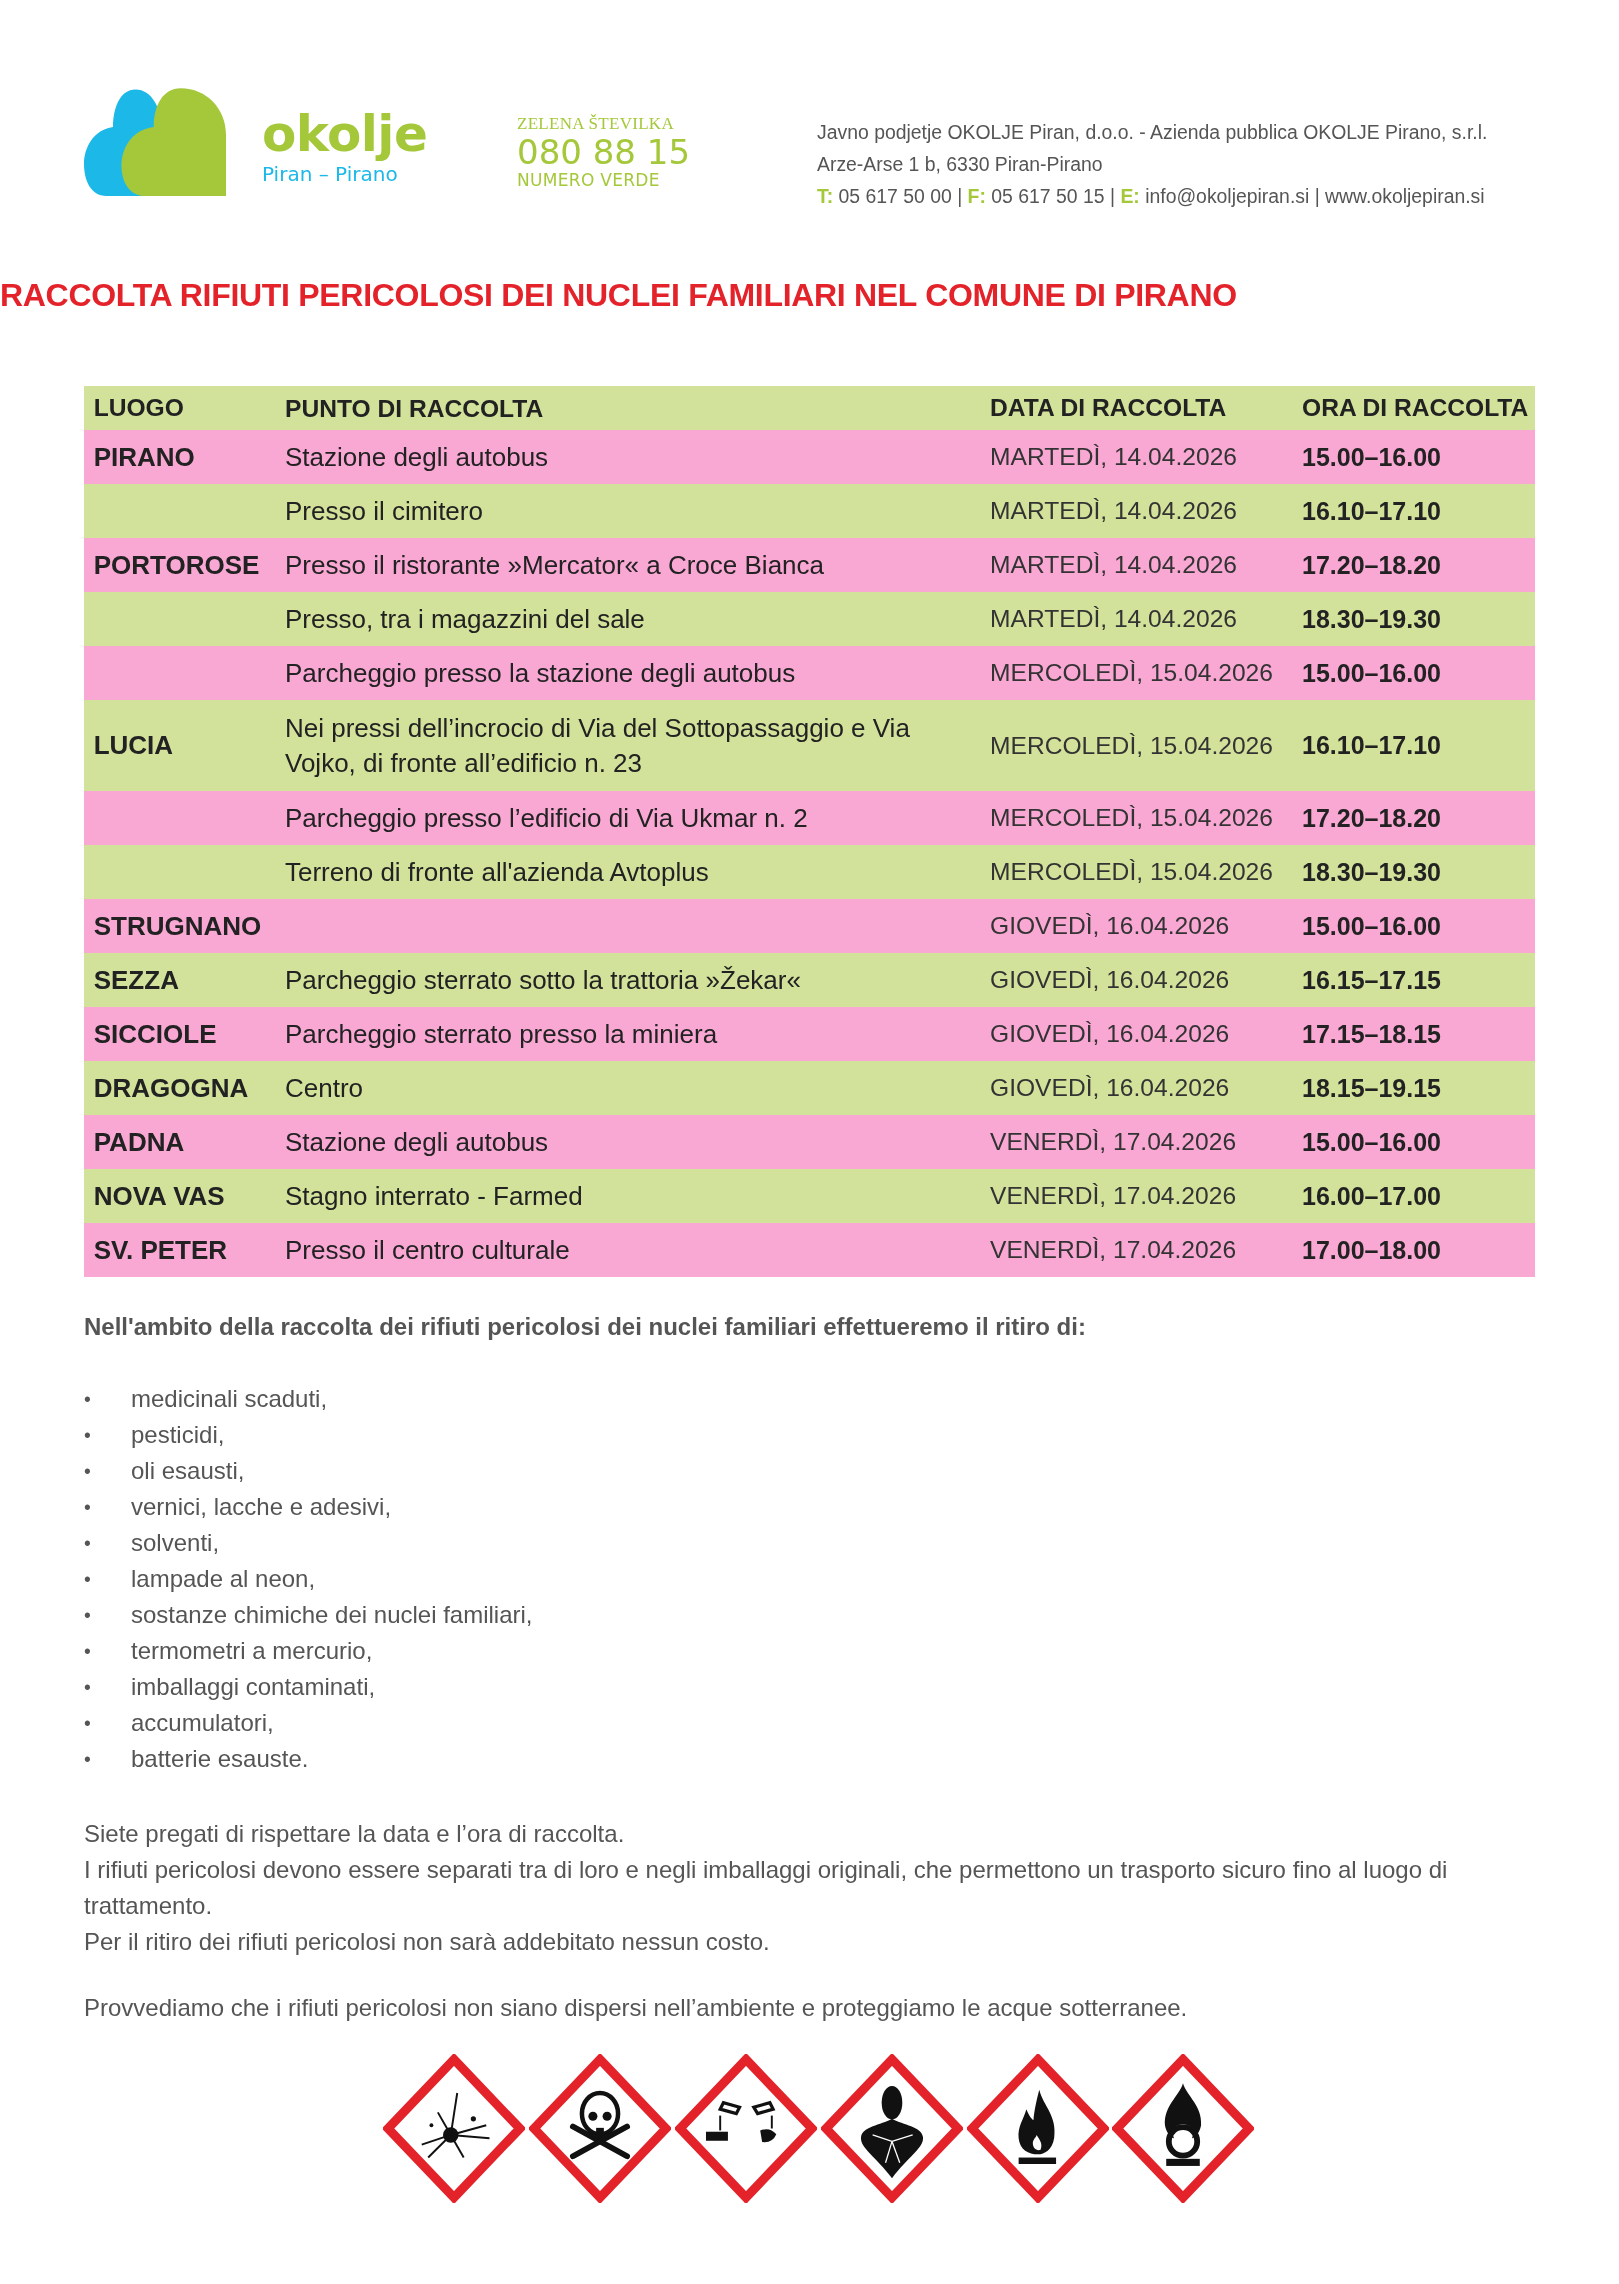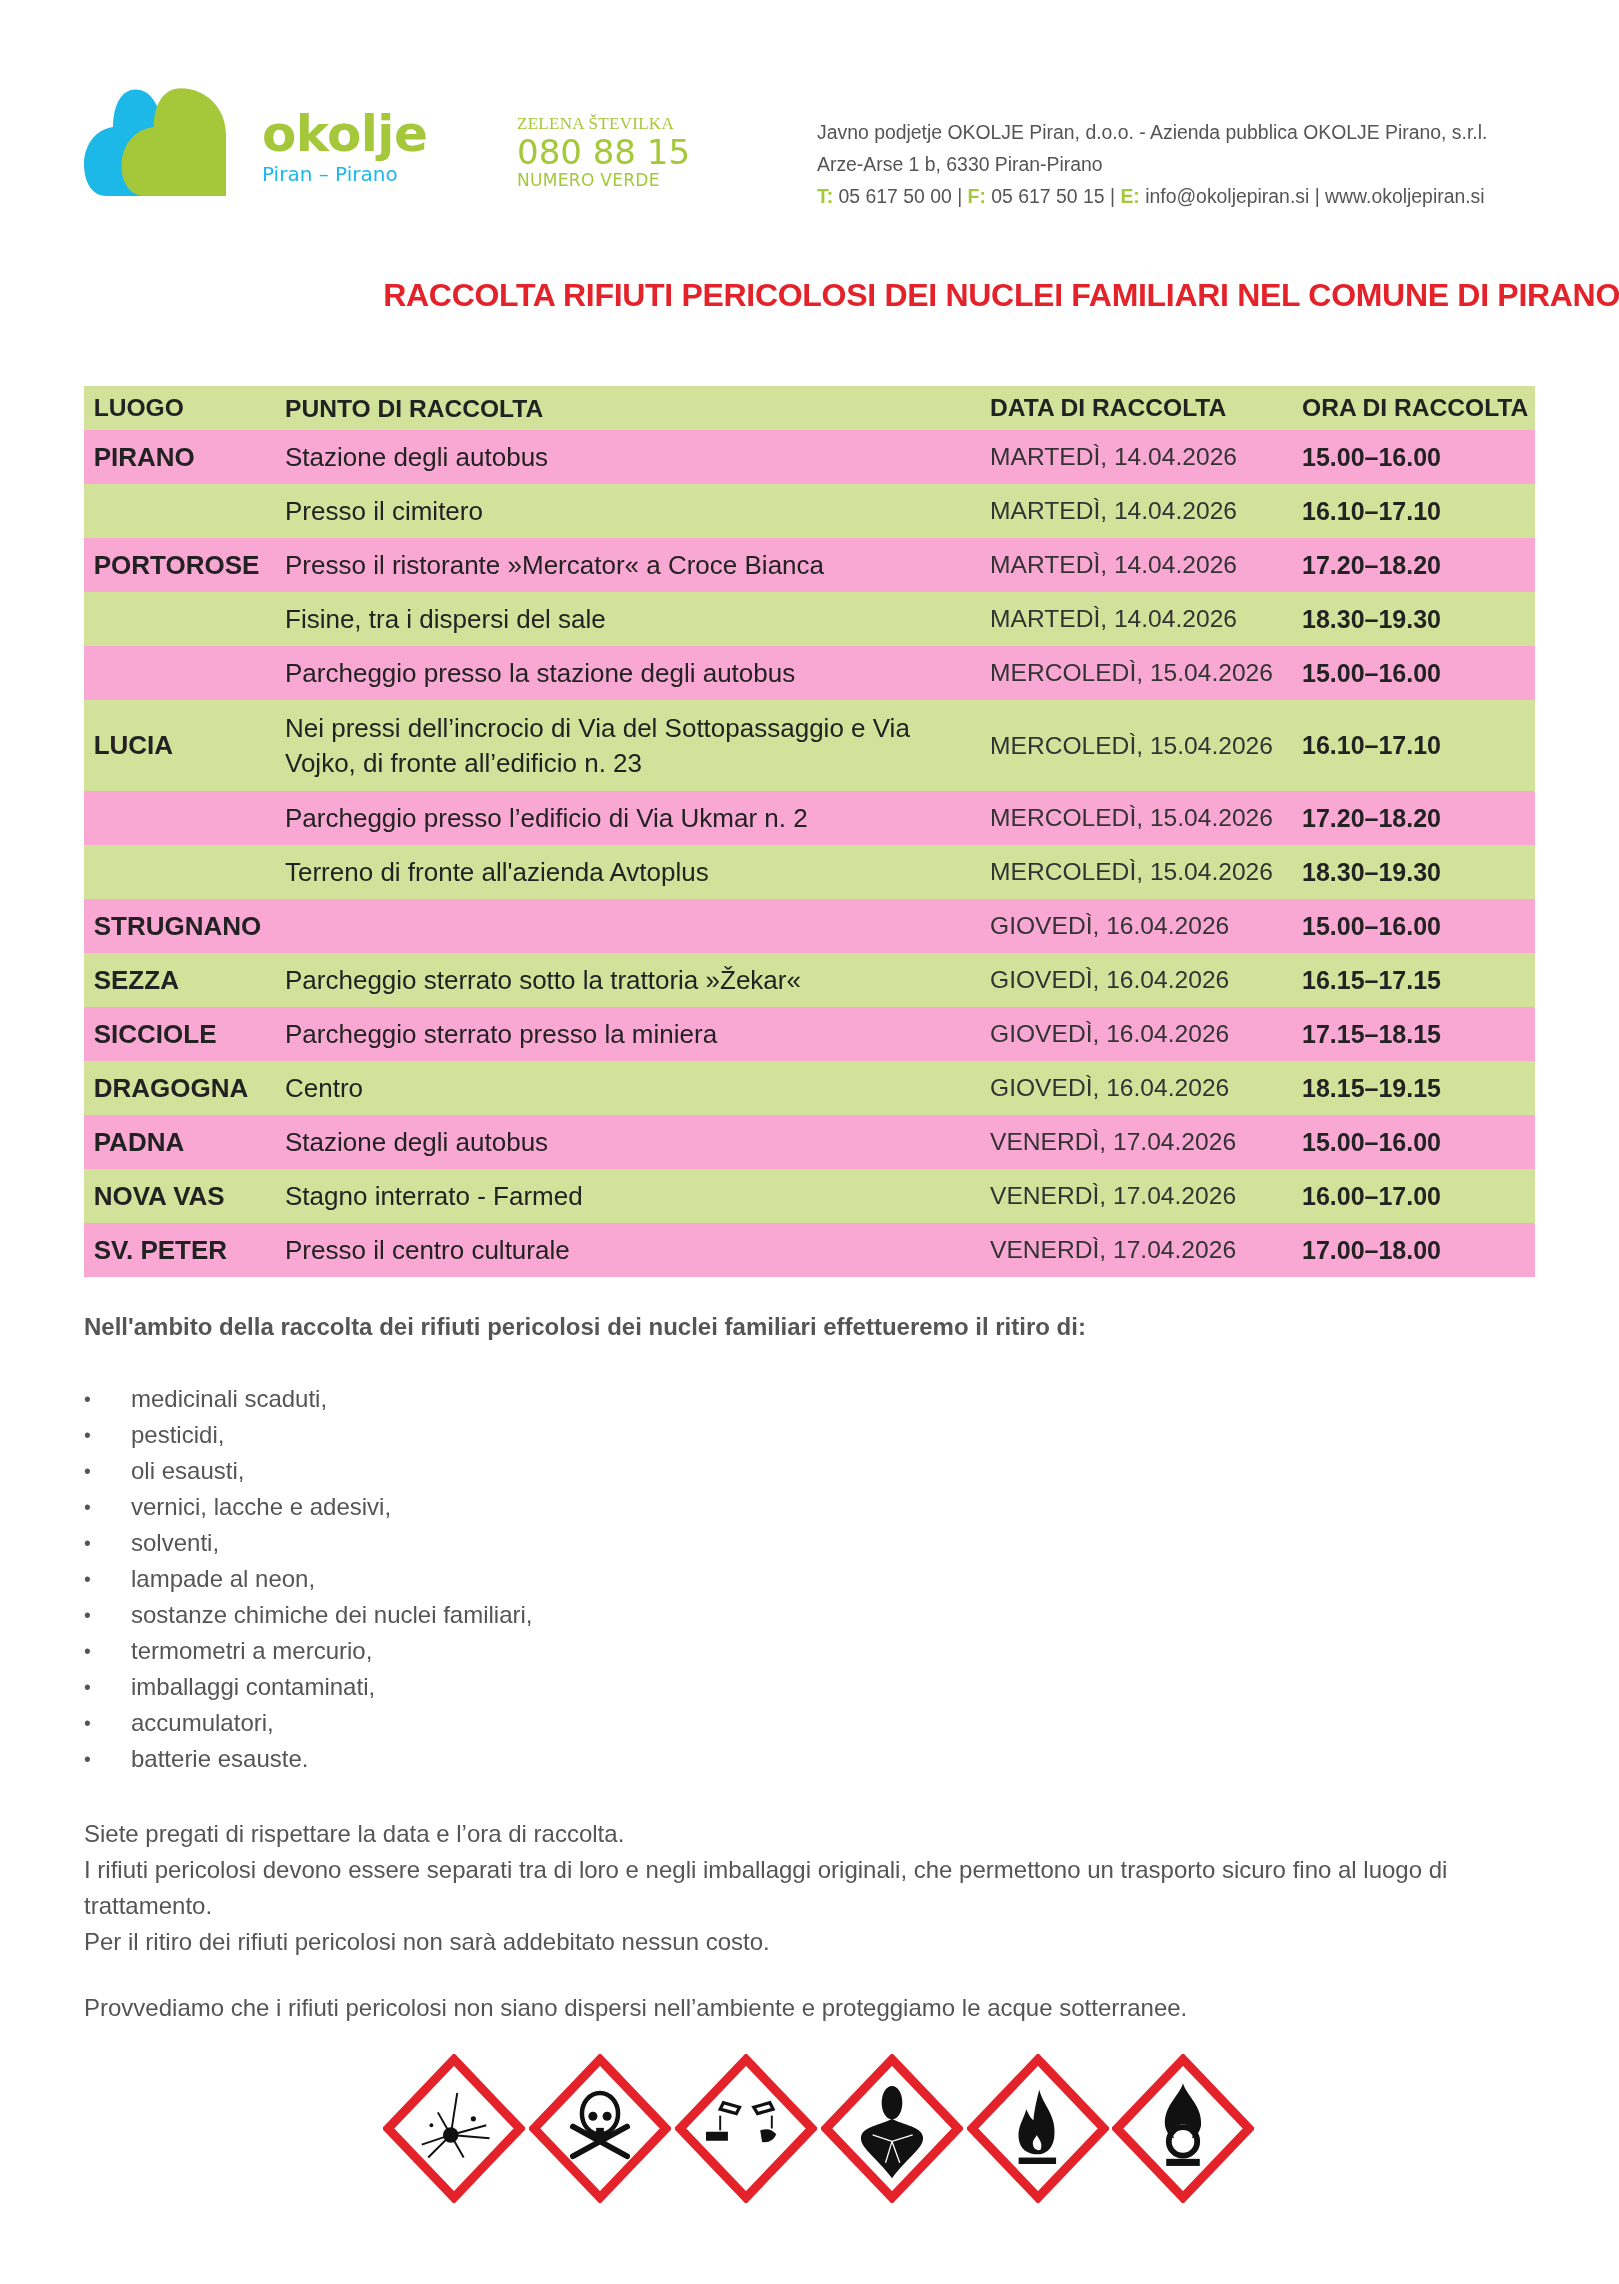--- a/index.html
+++ b/index.html
@@ -16,21 +16,21 @@
 
   .greenline { position: absolute; left: 517px; top: 115px; width: 181px; text-align: left; color: #a5c83a; }
   .greenline .gl1 { font-family: Liberation Serif, serif; font-size: 17px; letter-spacing: 0.3px; line-height: 1.1; }
   .greenline .gl2 { font-family: "DejaVu Sans", sans-serif; font-weight: normal; font-size: 34px; line-height: 1.1; letter-spacing: 0px; }
   .greenline .gl3 { font-family: "DejaVu Sans", sans-serif; font-size: 17px; letter-spacing: 0.3px; line-height: 1.1; }
 
   .company { position: absolute; left: 801px; top: 116px; color: #555; font-size: 19.4px; line-height: 32px; margin-left: 16px; }
   .company .k { color: #a5c83a; font-weight: bold; }
 
   
-  .title { position: absolute; left: 0; width: 1620px; top: 277px; text-align: right;
+  .title { position: absolute; left: 0; width: 1620px; top: 277px; text-align: left;
            color: #e4222a; font-weight: bold; font-size: 32px; letter-spacing: -0.3px; }
 
   
   .table { position: absolute; left: 84px; top: 386px; width: 1451px; }
   .row { position: relative; display: flex; align-items: center; height: 54px; }
   .row.green { background: #d2e29a; }
   .row.blue  { background: #f9a8d4; }
   .row.tall { height: 91px; }
   .row.head { height: 44px; }
   .cell { position: absolute; white-space: nowrap; font-size: 24.6px; color: #222; }
@@ -113,21 +113,21 @@
     <div class="cell c-ora">16.10–17.10</div>
   </div>
   <div class="row blue">
     <div class="cell c-luogo">PORTOROSE</div>
     <div class="cell c-punto">Presso il ristorante »Mercator« a Croce Bianca</div>
     <div class="cell c-data">MARTEDÌ, 14.04.2026</div>
     <div class="cell c-ora">17.20–18.20</div>
   </div>
   <div class="row green">
     <div class="cell c-luogo"></div>
-    <div class="cell c-punto">Fisine, tra i dispersi del sale</div>
+    <div class="cell c-punto">Presso, tra i magazzini del sale</div>
     <div class="cell c-data">MARTEDÌ, 14.04.2026</div>
     <div class="cell c-ora">18.30–19.30</div>
   </div>
   <div class="row blue">
     <div class="cell c-luogo"></div>
     <div class="cell c-punto">Parcheggio presso la stazione degli autobus</div>
     <div class="cell c-data">MERCOLEDÌ, 15.04.2026</div>
     <div class="cell c-ora">15.00–16.00</div>
   </div>
   <div class="row green tall">

